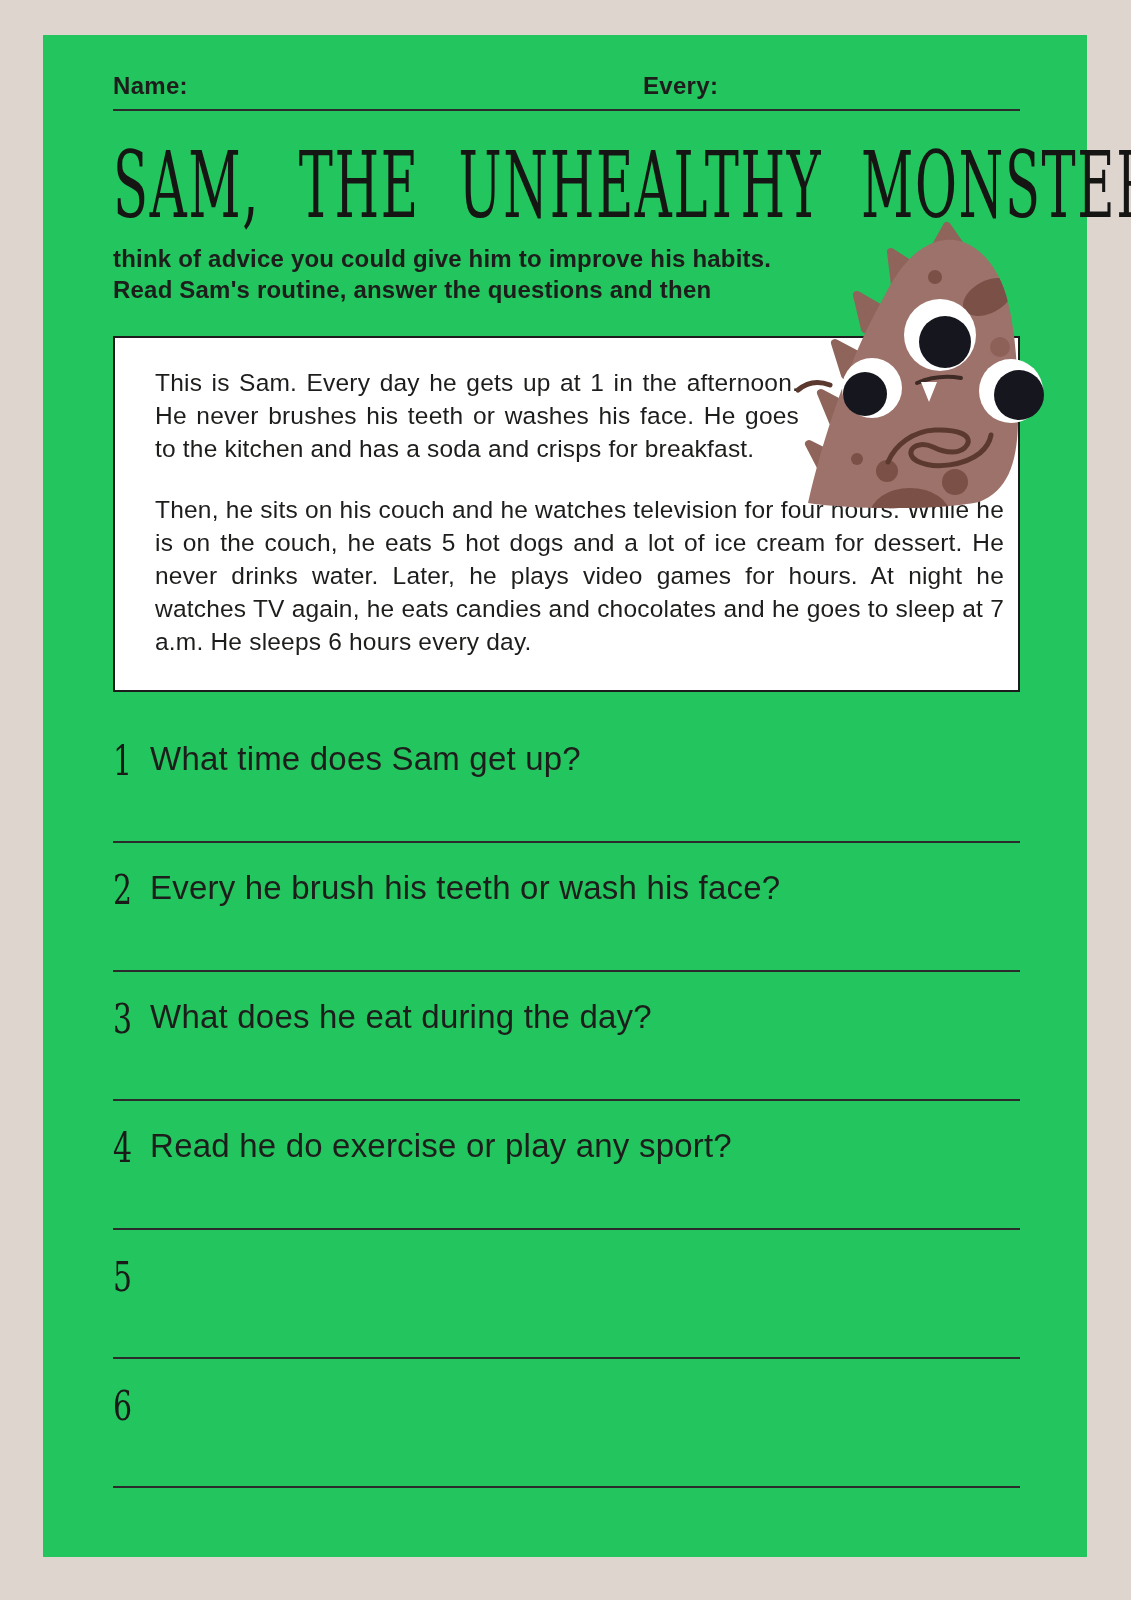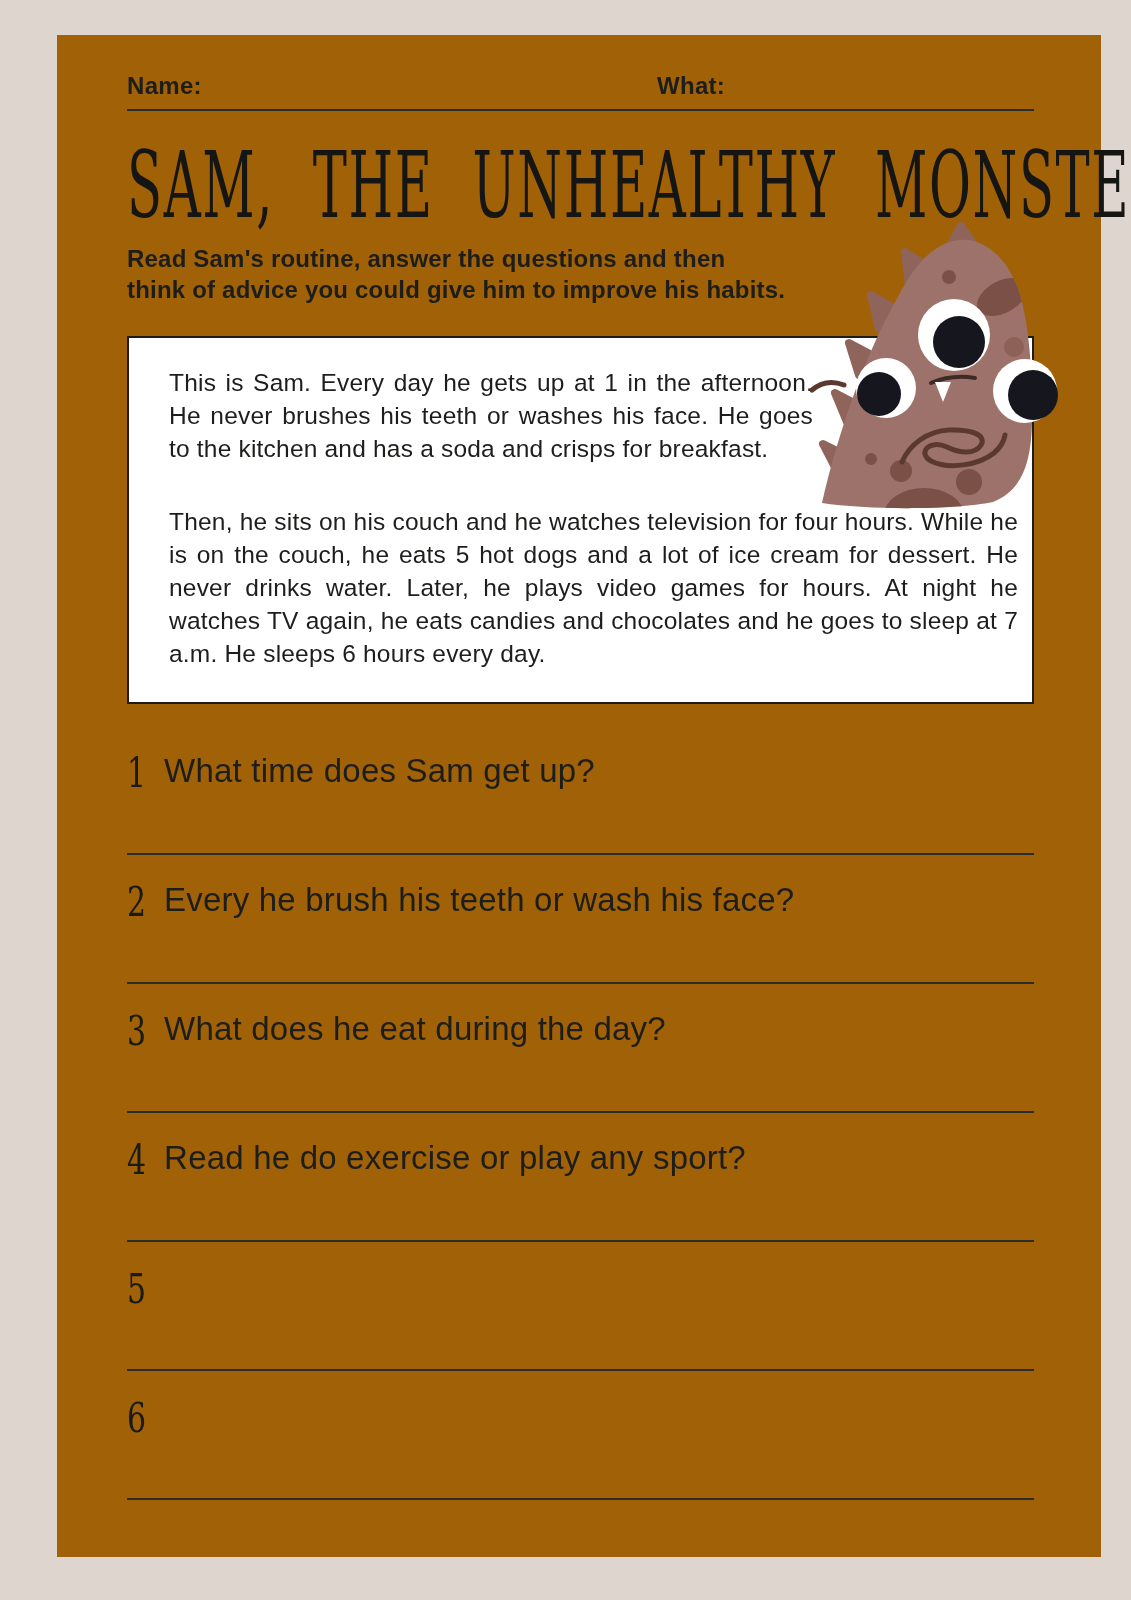--- a/index.html
+++ b/index.html
@@ -3,22 +3,22 @@
 <meta charset="utf-8">
 <style>
   * { margin:0; padding:0; box-sizing:border-box; }
   html,body { background:#ded5cf; }
   .sheet {
     position:relative; width:1131px; height:1600px;
     background:#ded5cf; overflow:hidden;
     font-family:"Liberation Sans", sans-serif; color:#1d1d1b;
   }
   .page {
-    position:absolute; left:57px; top:35px; width:1044px; height:1522px;
-    background:#a16207;
+    position:absolute; left:43px; top:35px; width:1044px; height:1522px;
+    background:#22c55e;
   }
   .content { margin:0 67px 0 70px; position:relative; }
 
   
   .header {
     position:relative; padding:37px 0 9px 0;
     border-bottom:2px solid #2b2b2b;
     font-size:24px; font-weight:600; letter-spacing:0.3px;
   }
   .header .date-label { position:absolute; left:530px; bottom:9px; }
@@ -35,21 +35,21 @@
   
   .instructions { margin-top:26px; font-size:24px; font-weight:bold; line-height:31px; letter-spacing:0.2px; }
 
   
   .passage-box {
     margin-top:31px; border:2.5px solid #1c1c1c; background:#ffffff;
     padding:28px 14px 32px 40px;
     font-size:24.5px; line-height:33px; letter-spacing:0.2px;
   }
   .passage-box p { text-align:justify; }
-  .passage-p1 { margin:0 205px 40px 0; }
+  .passage-p1 { margin:0 205px 28px 0; }
 
   
   .q-block { position:relative; height:107px; margin-top:22px; }
   .q-block.first { margin-top:44px; }
   .q-row { display:flex; align-items:flex-start; gap:18px; }
   .q-num {
     display:inline-block; font-family:"DejaVu Serif", serif;
     font-size:30px; color:#1a1a18; min-width:16px;
     transform:scaleY(1.38); transform-origin:50% 0;
   }
@@ -64,30 +64,30 @@
 </style>
 </head>
 <body>
 
 <div class="sheet">
   <div class="page">
     <div class="content">
 
       <div class="header">
         <span>Name:</span>
-        <span class="date-label">What:</span>
+        <span class="date-label">Every:</span>
       </div>
 
       <div class="title-wrap">
         <span class="worksheet-title">SAM, THE UNHEALTHY MONSTER</span>
       </div>
 
       <div class="instructions">
+        <div>think of advice you could give him to improve his habits.</div>
         <div>Read Sam's routine, answer the questions and then</div>
-        <div>think of advice you could give him to improve his habits.</div>
       </div>
 
       <div class="passage-box">
         <p class="passage-p1">This is Sam. Every day he gets up at 1 in the afternoon. He never brushes his teeth or washes his face. He goes to the kitchen and has a soda and crisps for breakfast.</p>
         <p class="passage-p2">Then, he sits on his couch and he watches television for four hours. While he is on the couch, he eats 5 hot dogs and a lot of ice cream for dessert. He never drinks water. Later, he plays video games for hours. At night he watches TV again, he eats candies and chocolates and he goes to sleep at 7 a.m. He sleeps 6 hours every day.</p>
       </div>
 
       <div class="questions">
 
         <div class="q-block first">

